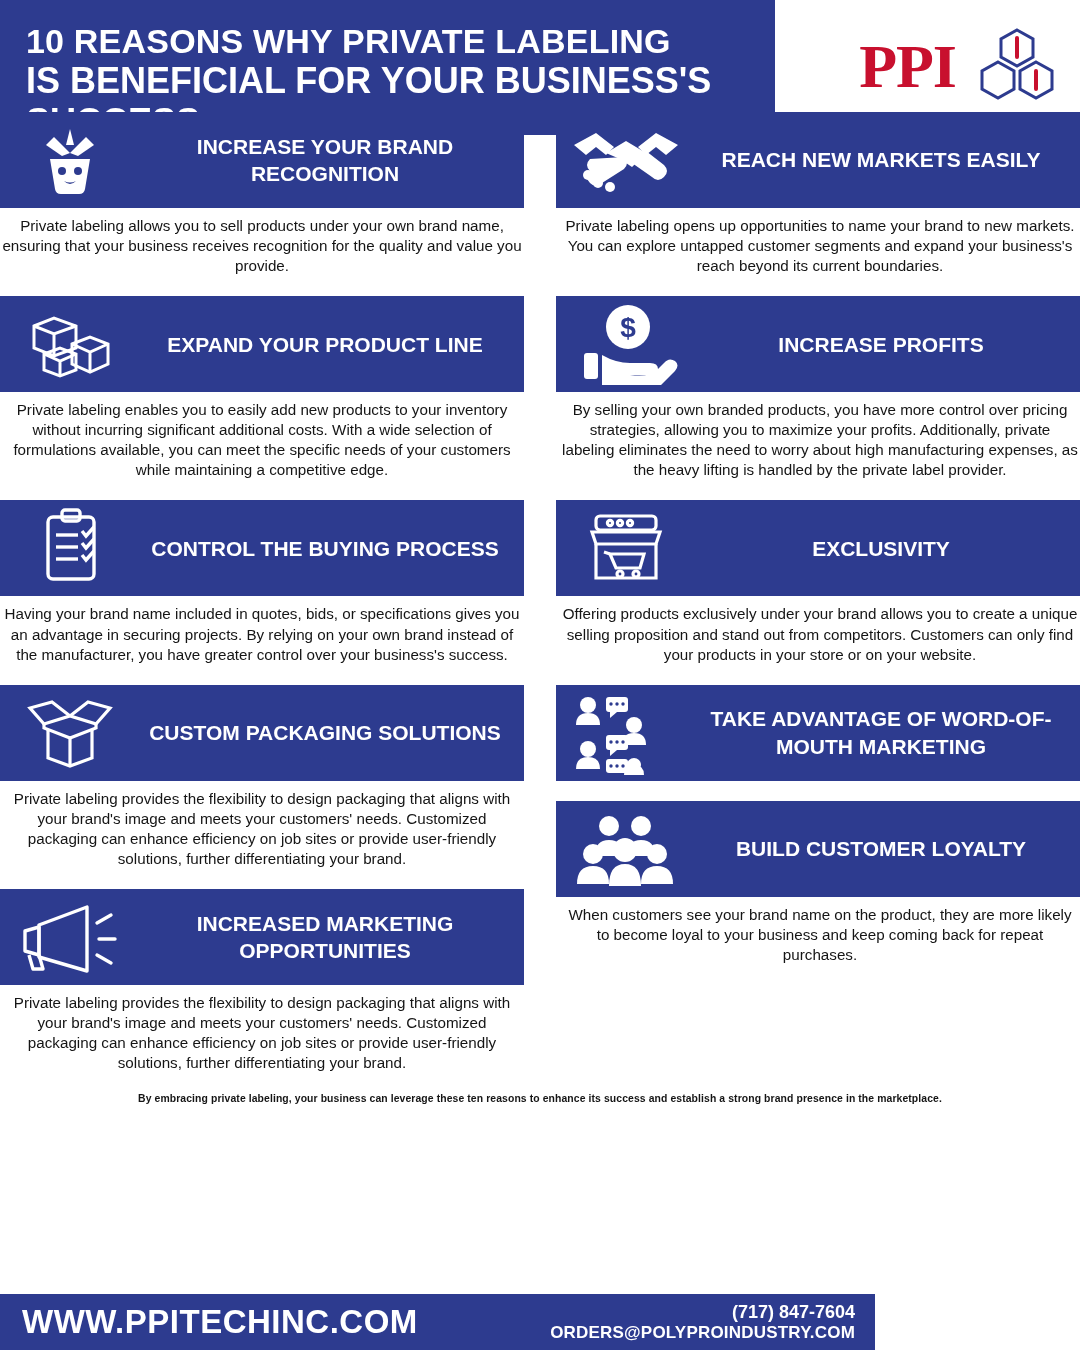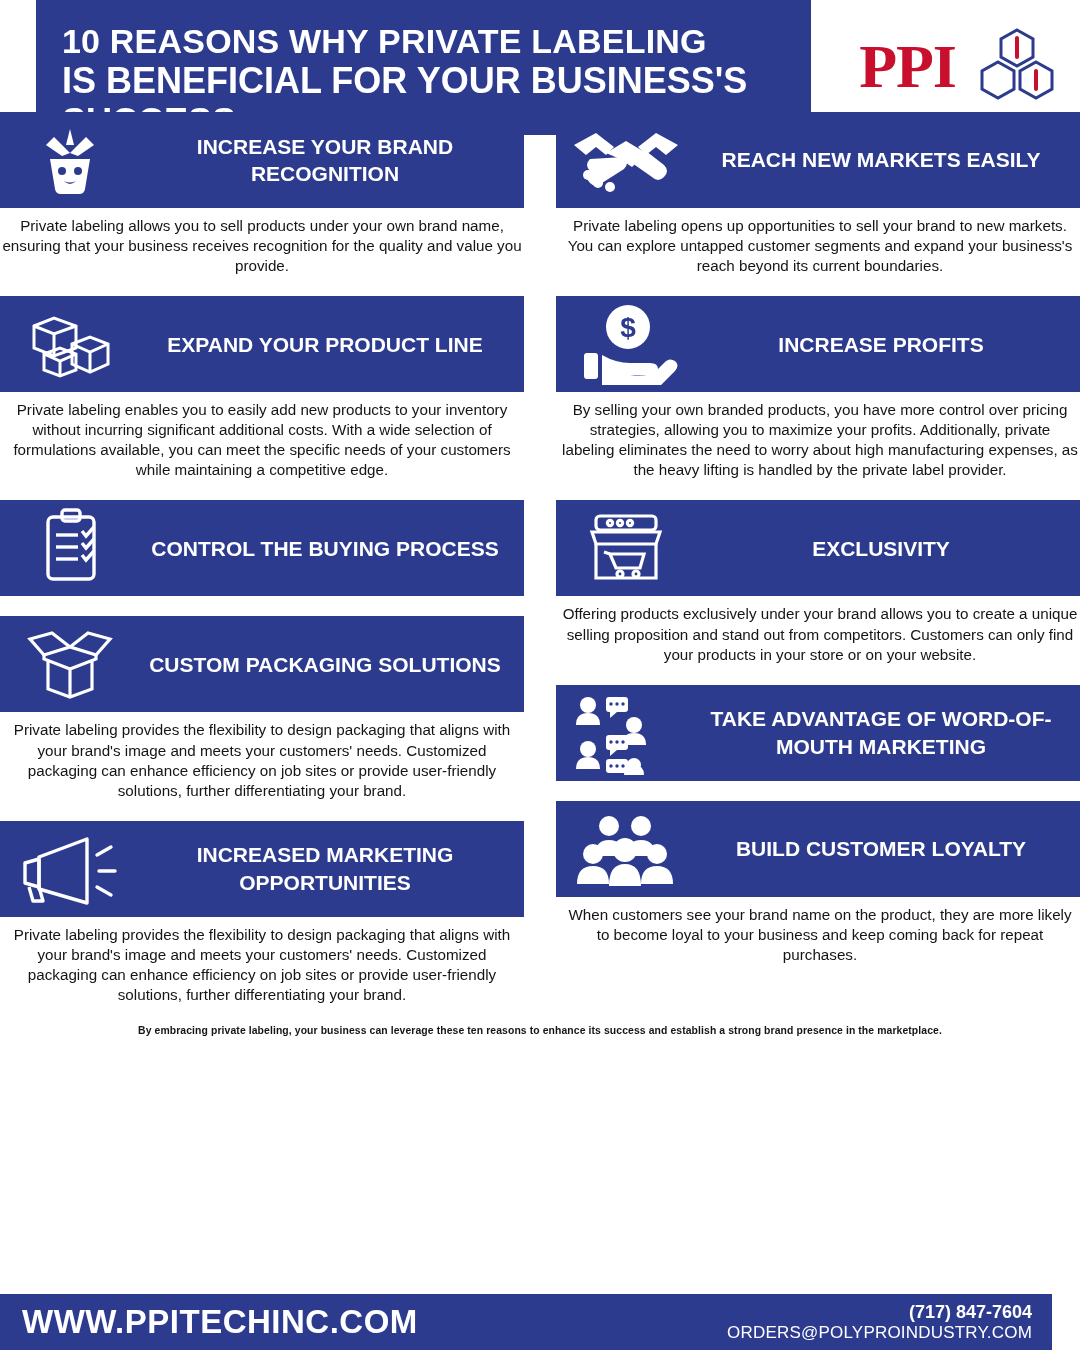--- a/index.html
+++ b/index.html
@@ -7,21 +7,20 @@
     width: 1080px; height: 1350px;
     background: #ffffff;
     font-family: "Liberation Sans", sans-serif;
     overflow: hidden;
     position: relative;
   }
   
   .header {
     position: relative;
     height: 112px;
-    margin-left: 36px;
   }
   .header-band {
     position: absolute;
     left: 0; top: 0;
     width: 775px; height: 135px;
     background: #2d3b8f;
     padding: 22px 0 0 26px;
   }
   .title-main {
     color: #ffffff;
@@ -108,40 +107,40 @@
     text-align: center;
     font-size: 10.4px;
     font-weight: bold;
     color: #151515;
     letter-spacing: 0.1px;
     padding: 0 6px;
   }
   .footer-band {
     position: absolute;
     left: 0; bottom: 0;
-    width: 1052px;
+    width: 875px;
     height: 56px;
     background: #2d3b8f;
     display: flex;
     align-items: center;
     justify-content: space-between;
     padding: 0 20px 0 22px;
   }
   .footer-url {
     color: #ffffff;
     font-size: 33px;
     font-weight: bold;
     letter-spacing: 0.5px;
   }
   .footer-contact {
     text-align: right;
     color: #ffffff;
   }
   .footer-phone { font-size: 18px; font-weight: bold; }
-  .footer-email { font-size: 17px; font-weight: normal; letter-spacing: 0.2px; }
+  .footer-email { font-size: 17px; font-weight: bold; letter-spacing: 0.2px; }
 </style>
 </head>
 <body>
 
 <div class="header">
   <div class="header-band">
     <div class="title-main">10 Reasons Why Private Labeling</div>
     <div class="title-sub">Is Beneficial For Your Business's Success</div>
   </div>
   <div class="logo">
@@ -218,20 +217,21 @@
               <line x1="26" y1="42" x2="48" y2="42"></line>
               <line x1="26" y1="54" x2="48" y2="54"></line>
               <polyline points="52,26 56,31 64,22"></polyline>
               <polyline points="52,38 56,43 64,34"></polyline>
               <polyline points="52,50 56,55 64,46"></polyline>
             </g>
           </svg>
         </span>
         <h3>Control The Buying Process</h3>
       </div>
+      <div class="body-text">Having your brand name included in quotes, bids, or specifications gives you an advantage in securing projects. By relying on your own brand instead of the manufacturer, you have greater control over your business's success.</div>
     </div>
 
     <div class="item">
       <div class="bar">
         <span class="icon">
           <svg width="104" height="78" viewBox="0 0 104 78">
             <g fill="none" stroke="#ffffff" stroke-width="3.2">
               <path d="M26 30 L52 22 L78 30 L78 34 L52 44 L26 34 Z"></path>
               <path d="M30 36 L30 64 L52 72 L74 64 L74 36"></path>
               <path d="M52 44 L52 72"></path>
@@ -281,21 +281,21 @@
               <path d="M24 36 q-6 6 0 12 q-6 6 0 12 q6 6 12 0 l22 -14 q6 -6 0 -12 z"></path>
               <circle cx="22" cy="52" r="5"></circle>
               <circle cx="32" cy="60" r="5"></circle>
               <circle cx="44" cy="64" r="5"></circle>
               <path d="M66 40 l20 14 q6 6 12 0 q6 -6 0 -12 l-18 -14 z"></path>
             </g>
           </svg>
         </span>
         <h3>Reach New Markets Easily</h3>
       </div>
-      <div class="body-text">Private labeling opens up opportunities to sell your brand to new markets. You can explore untapped customer segments and expand your business's reach beyond its current boundaries.</div>
+      <div class="body-text">Private labeling opens up opportunities to name your brand to new markets. You can explore untapped customer segments and expand your business's reach beyond its current boundaries.</div>
     </div>
 
     <div class="item">
       <div class="bar">
         <span class="icon">
           <svg width="104" height="82" viewBox="0 0 104 82">
             <g fill="#ffffff">
               <circle cx="54" cy="24" r="22"></circle>
             </g>
             <text x="54" y="34" font-family="Liberation Sans, sans-serif" font-size="28" font-weight="bold" fill="#2d3b8f" text-anchor="middle">$</text>

